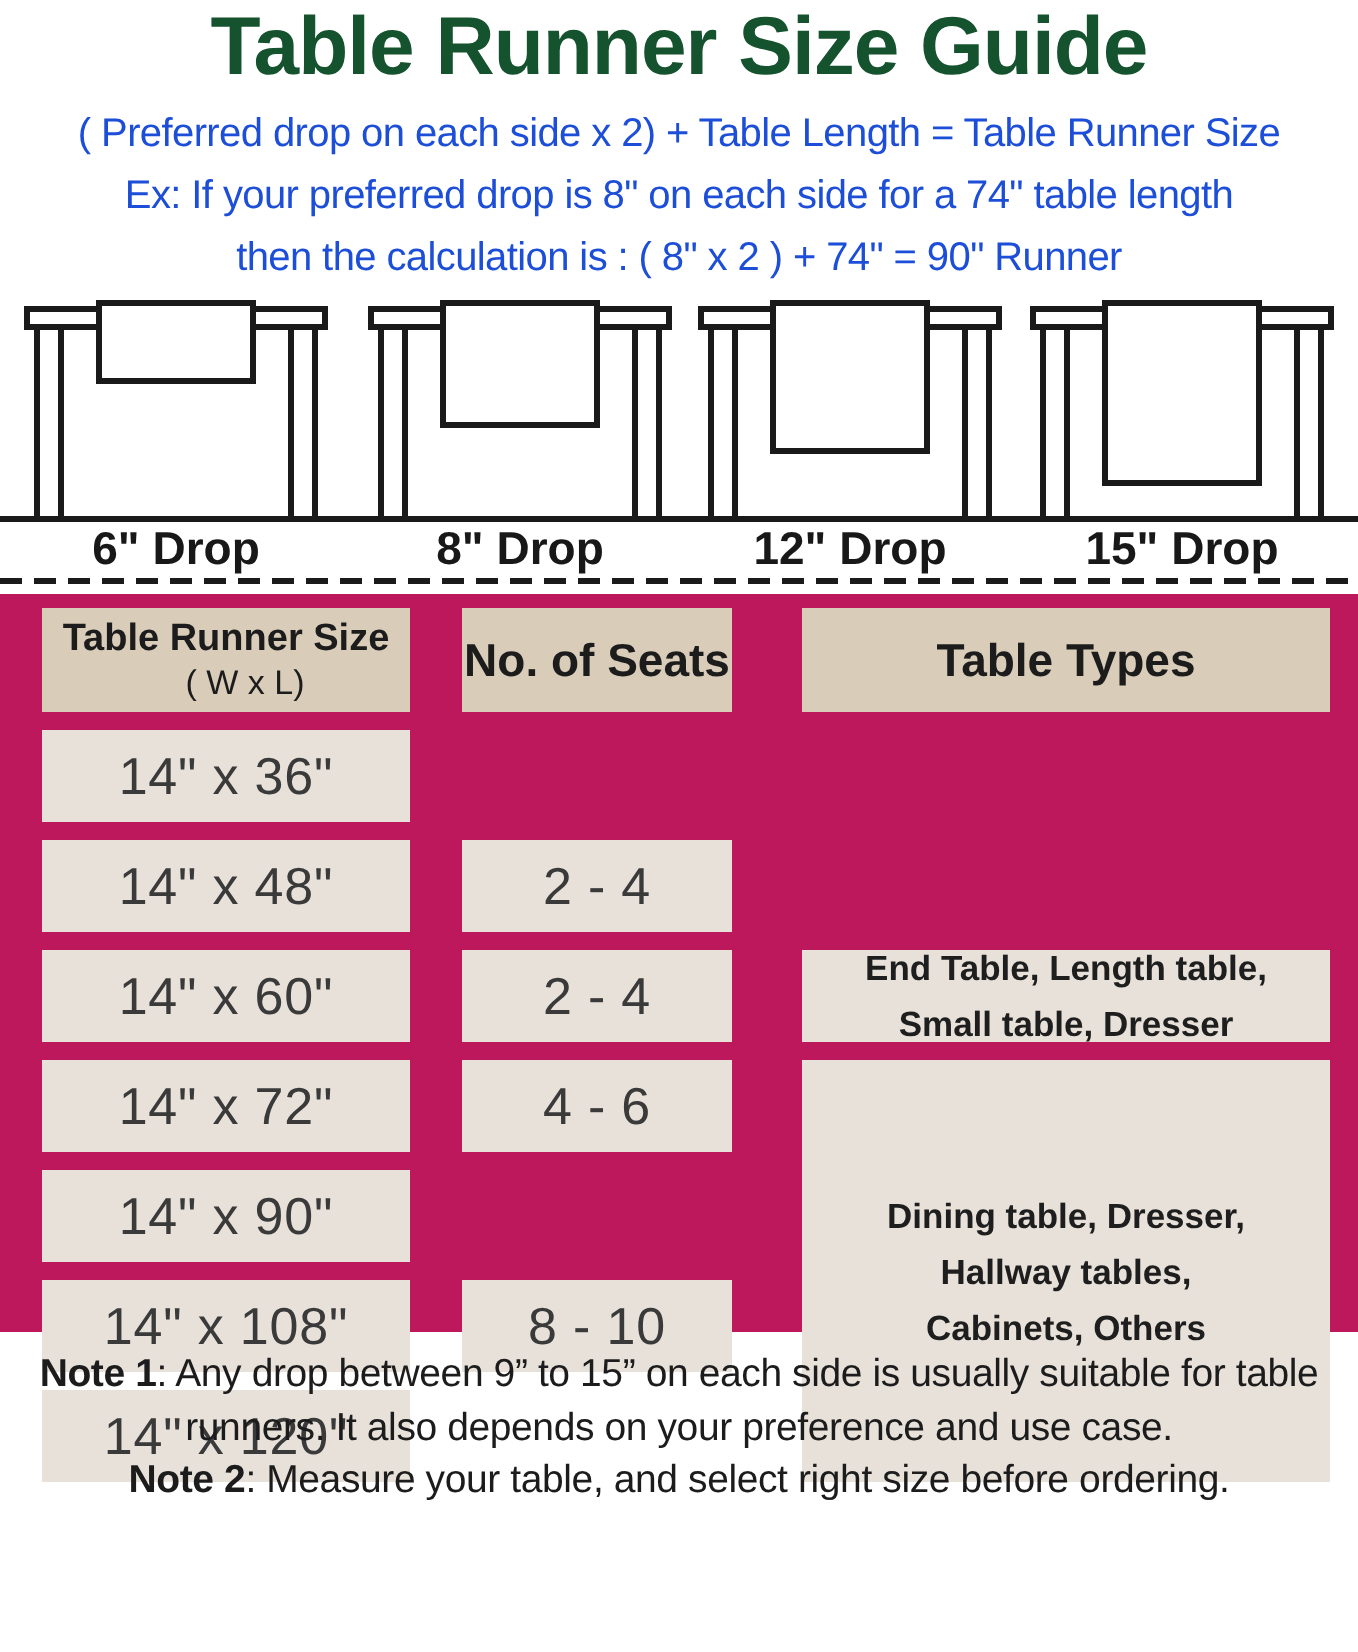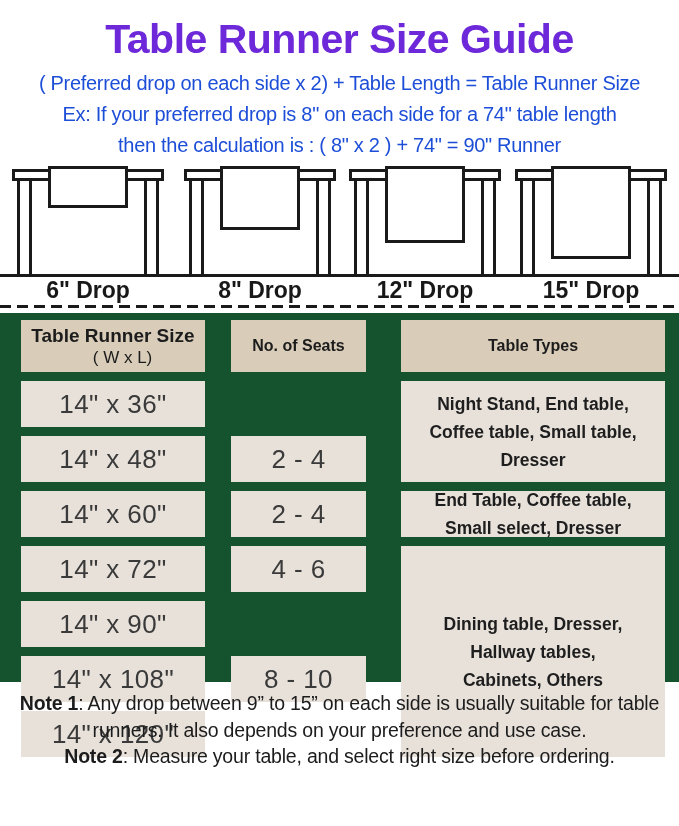--- a/index.html
+++ b/index.html
@@ -7,26 +7,26 @@
   body {
     width: 679px; height: 826px;
     background: #ffffff;
     color: #1b1b1b;
     font-family: "Liberation Sans", sans-serif;
     overflow: hidden;
   }
 
   
   .hero h1 {
-    margin: 16px 0 7px;
+    margin: 0 0 7px;
     text-align: center;
     font-size: 41px;
     font-weight: 700;
     letter-spacing: -0.5px;
-    color: #6d28d9;
+    color: #14532d;
   }
   .sub {
     margin: 0 0 5px;
     text-align: center;
     font-size: 20px;
     line-height: 26px;
     letter-spacing: -0.3px;
     white-space: nowrap;
     color: #1d4ed8;
   }
@@ -67,21 +67,21 @@
   .drop-label.p3 { left: 349px; }
   .drop-label.p4 { left: 515px; }
   .dashline {
     position: absolute; top: 142px; left: 0; right: 0; height: 3px;
     background: repeating-linear-gradient(90deg, #1a1a1a 0 11px, transparent 11px 17px);
   }
 
   
   .panel {
     margin-top: 3px;
-    background: #14532d;
+    background: #be185d;
     height: 369px;
     padding: 7px 0 13px 21px;
   }
   .grid {
     display: grid;
     grid-template-columns: 184px 26px 135px 35px 264px;
     grid-template-rows: 52px repeat(7, 46px);
     row-gap: 9px;
   }
   .c1 { grid-column: 1; }
@@ -89,21 +89,21 @@
   .c5 { grid-column: 5; }
   .hcell {
     grid-row: 1;
     background: #d9cdb9;
     display: flex; flex-direction: column;
     align-items: center; justify-content: center;
     color: #1c1c1c;
   }
   .hline1 { font-size: 19px; font-weight: 700; line-height: 1.2; }
   .hline2 { font-size: 17px; font-weight: 400; line-height: 1.15; margin-left: 19px; }
-  .hcell.c3, .hcell.c5 { font-size: 16px; font-weight: 700; }
+  .hcell.c3, .hcell.c5 { font-size: 23px; font-weight: 700; }
   .cell {
     background: #e7e1da;
     display: flex; align-items: center; justify-content: center;
   }
   .num {
     font-size: 26px; font-weight: 400; color: #3a3a3a; letter-spacing: 0.4px;
   }
   .type {
     font-size: 17.5px; font-weight: 700; line-height: 1.6;
     text-align: center; color: #1e1e1e; padding: 0 14px;
@@ -183,22 +183,21 @@
       <div class="cell num c1" style="grid-row:5">14" x 72"</div>
       <div class="cell num c1" style="grid-row:6">14" x 90"</div>
       <div class="cell num c1" style="grid-row:7">14" x 108"</div>
       <div class="cell num c1" style="grid-row:8">14" x 120"</div>
 
       <div class="cell num c3" style="grid-row:3">2 - 4</div>
       <div class="cell num c3" style="grid-row:4">2 - 4</div>
       <div class="cell num c3" style="grid-row:5">4 - 6</div>
       <div class="cell num c3" style="grid-row:7">8 - 10</div>
 
-      <div class="cell type c5" style="grid-row:2 / span 2">Night Stand, End table, Coffee table, Small table, Dresser</div>
-      <div class="cell type c5" style="grid-row:4">End Table, Coffee table, Small select, Dresser</div>
+      <div class="cell type c5" style="grid-row:4">End Table, Length table, Small table, Dresser</div>
       <div class="cell type narrow c5" style="grid-row:5 / span 4">Dining table, Dresser, Hallway tables, Cabinets, Others</div>
 
     </div>
   </section>
 
   <footer class="notes">
     <p><span class="nb">Note 1</span><span>: Any drop between 9” to 15” on each side is usually suitable for table runners. It also depends on your preference and use case.</span></p>
     <p><span class="nb">Note 2</span><span>: Measure your table, and select right size before ordering.</span></p>
   </footer>
 

